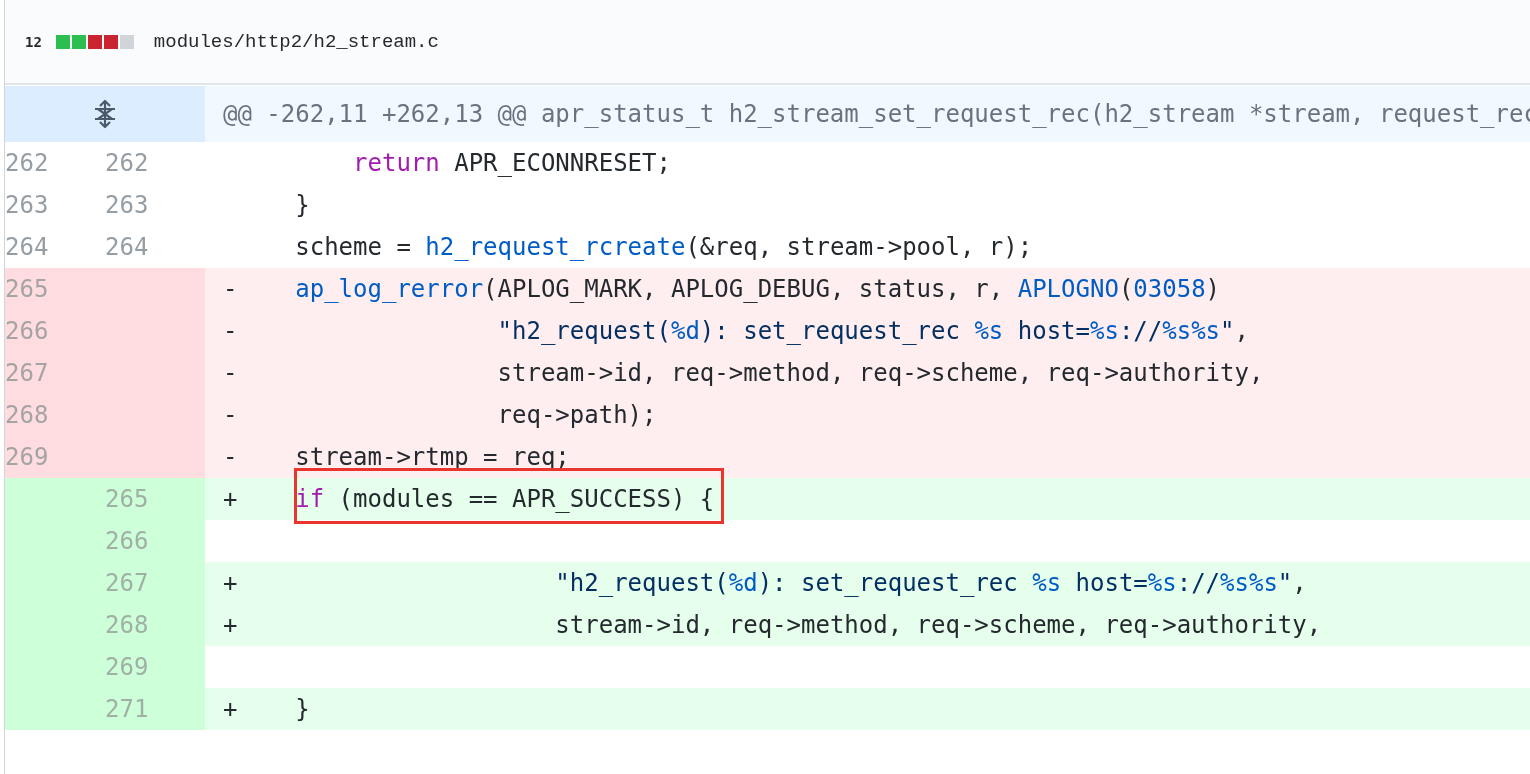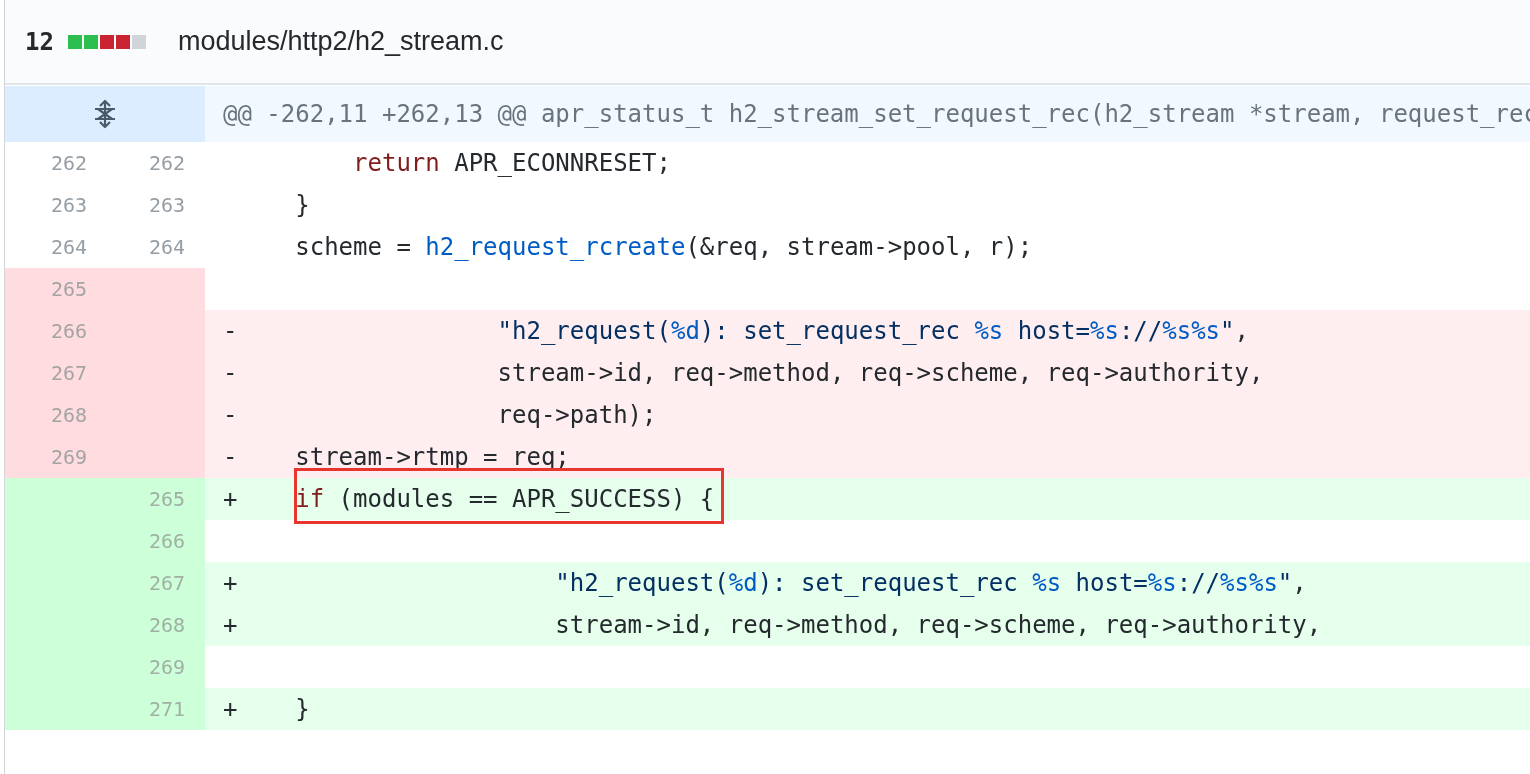--- a/index.html
+++ b/index.html
@@ -16,38 +16,38 @@
   .file-header {
     position:absolute; left:0; top:0; width:1526px; height:85px;
     background:#fafbfc;
     border-bottom:2px solid #e1e4e8;
     display:flex; align-items:center;
     box-sizing:border-box;
   }
   .diffstat-count {
     margin-left:20px;
     font-family:"DejaVu Sans Mono", monospace;
-    font-size:24px; font-weight:bold; color:#24292e;
+    font-size:14px; font-weight:bold; color:#24292e;
   }
   .diffstat-blocks { display:flex; margin-left:14px; gap:2px; }
   .diffstat-block { width:14px; height:14px; }
   .file-path {
-    margin-left:32px;
-    font-family:Liberation Sans, sans-serif;
-    font-size:27px; color:#24292e;
+    margin-left:20px;
+    font-family:Liberation Mono, monospace;
+    font-size:19px; color:#24292e;
   }
   .diff-table {
     position:absolute; left:0; top:86px; width:1526px;
   }
   .row { position:relative; height:42px; display:flex; white-space:pre; }
   .row.hunk { height:56px; }
   .num {
-    width:100px; box-sizing:border-box; text-align:right;
+    width:100px; box-sizing:border-box; 
     padding-right:18px;
-    font-size:20px; line-height:42px; color:#959da5;
+    font-size:24px; line-height:42px; color:#959da5;
   }
   .num.new { padding-right:20px; }
   .code {
     flex:1; box-sizing:border-box;
     font-size:24px; line-height:42px; color:#24292e;
     padding-left:18px;
     overflow:hidden;
   }
   .hunk .expander {
     width:200px; background:#dbedff;
@@ -55,21 +55,21 @@
     color:#586069;
   }
   .hunk .code {
     background:#f1f8ff; color:#6a737d; line-height:56px;
   }
   .del .num { background:#ffdce0; color:#a4a4a4; }
   .del .code { background:#ffeef0; }
   .add .num { background:#cdffd8; color:#9fb0a4; }
   .add .code { background:#e6ffed; }
   .ctx .num, .ctx .code { background:#ffffff; }
-  .kw { color:#7f1d1d; }
+  .kw { color:#a21caf; }
   .fn { color:#005cc5; }
   .str { color:#032f62; }
   .fmt { color:#005cc5; }
   .highlight-box {
     position:absolute; left:289px; top:468px; width:430px; height:56px;
     border:3px solid #e8352e; box-sizing:border-box;
     pointer-events:none;
   }
 </style>
 </head>
@@ -99,21 +99,21 @@
             <path d="M5 10 L25 10 M5 20 L25 20"></path>
             <path d="M8 10 L15 15 L22 10 M8 20 L15 15 L22 20"></path>
           </g>
         </svg>
       </div>
       <div class="code">@@ -262,11 +262,13 @@ apr_status_t h2_stream_set_request_rec(h2_stream *stream, request_rec</div>
     </div>
   <div class="row ctx"><div class="num old">262</div><div class="num new">262</div><div class="code"><span> </span><span>        </span><span class="kw">return</span><span> APR_ECONNRESET;</span></div></div>
       <div class="row ctx"><div class="num old">263</div><div class="num new">263</div><div class="code"><span> </span><span>    </span><span>}</span></div></div>
       <div class="row ctx"><div class="num old">264</div><div class="num new">264</div><div class="code"><span> </span><span>    </span><span>scheme = </span><span class="fn">h2_request_rcreate</span><span>(&amp;req, stream-&gt;pool, r);</span></div></div>
-      <div class="row del"><div class="num old">265</div><div class="num new"></div></div>
+      <div class="row del"><div class="num old">265</div><div class="num new"></div><div class="code"><span>-</span><span>    </span><span class="fn">ap_log_rerror</span><span>(APLOG_MARK, APLOG_DEBUG, status, r, </span><span class="fn">APLOGNO</span><span>(</span><span class="fn">03058</span><span>)</span></div></div>
       <div class="row del"><div class="num old">266</div><div class="num new"></div><div class="code"><span>-</span><span>                  </span><span class="str">"h2_request(</span><span class="fmt">%d</span><span class="str">): set_request_rec </span><span class="fmt">%s</span><span class="str"> host=</span><span class="fmt">%s</span><span class="str">://</span><span class="fmt">%s%s</span><span class="str">"</span><span>,</span></div></div>
       <div class="row del"><div class="num old">267</div><div class="num new"></div><div class="code"><span>-</span><span>                  </span><span>stream-&gt;id, req-&gt;method, req-&gt;scheme, req-&gt;authority,</span></div></div>
       <div class="row del"><div class="num old">268</div><div class="num new"></div><div class="code"><span>-</span><span>                  </span><span>req-&gt;path);</span></div></div>
       <div class="row del"><div class="num old">269</div><div class="num new"></div><div class="code"><span>-</span><span>    </span><span>stream-&gt;rtmp = req;</span></div></div>
       <div class="row add"><div class="num old"></div><div class="num new">265</div><div class="code"><span>+</span><span>    </span><span class="kw">if</span><span> (modules == APR_SUCCESS) {</span></div></div>
       <div class="row add"><div class="num old"></div><div class="num new">266</div></div>
       <div class="row add"><div class="num old"></div><div class="num new">267</div><div class="code"><span>+</span><span>                      </span><span class="str">"h2_request(</span><span class="fmt">%d</span><span class="str">): set_request_rec </span><span class="fmt">%s</span><span class="str"> host=</span><span class="fmt">%s</span><span class="str">://</span><span class="fmt">%s%s</span><span class="str">"</span><span>,</span></div></div>
       <div class="row add"><div class="num old"></div><div class="num new">268</div><div class="code"><span>+</span><span>                      </span><span>stream-&gt;id, req-&gt;method, req-&gt;scheme, req-&gt;authority,</span></div></div>
       <div class="row add"><div class="num old"></div><div class="num new">269</div></div>
       <div class="row add"><div class="num old"></div><div class="num new">271</div><div class="code"><span>+</span><span>    </span><span>}</span></div></div>

